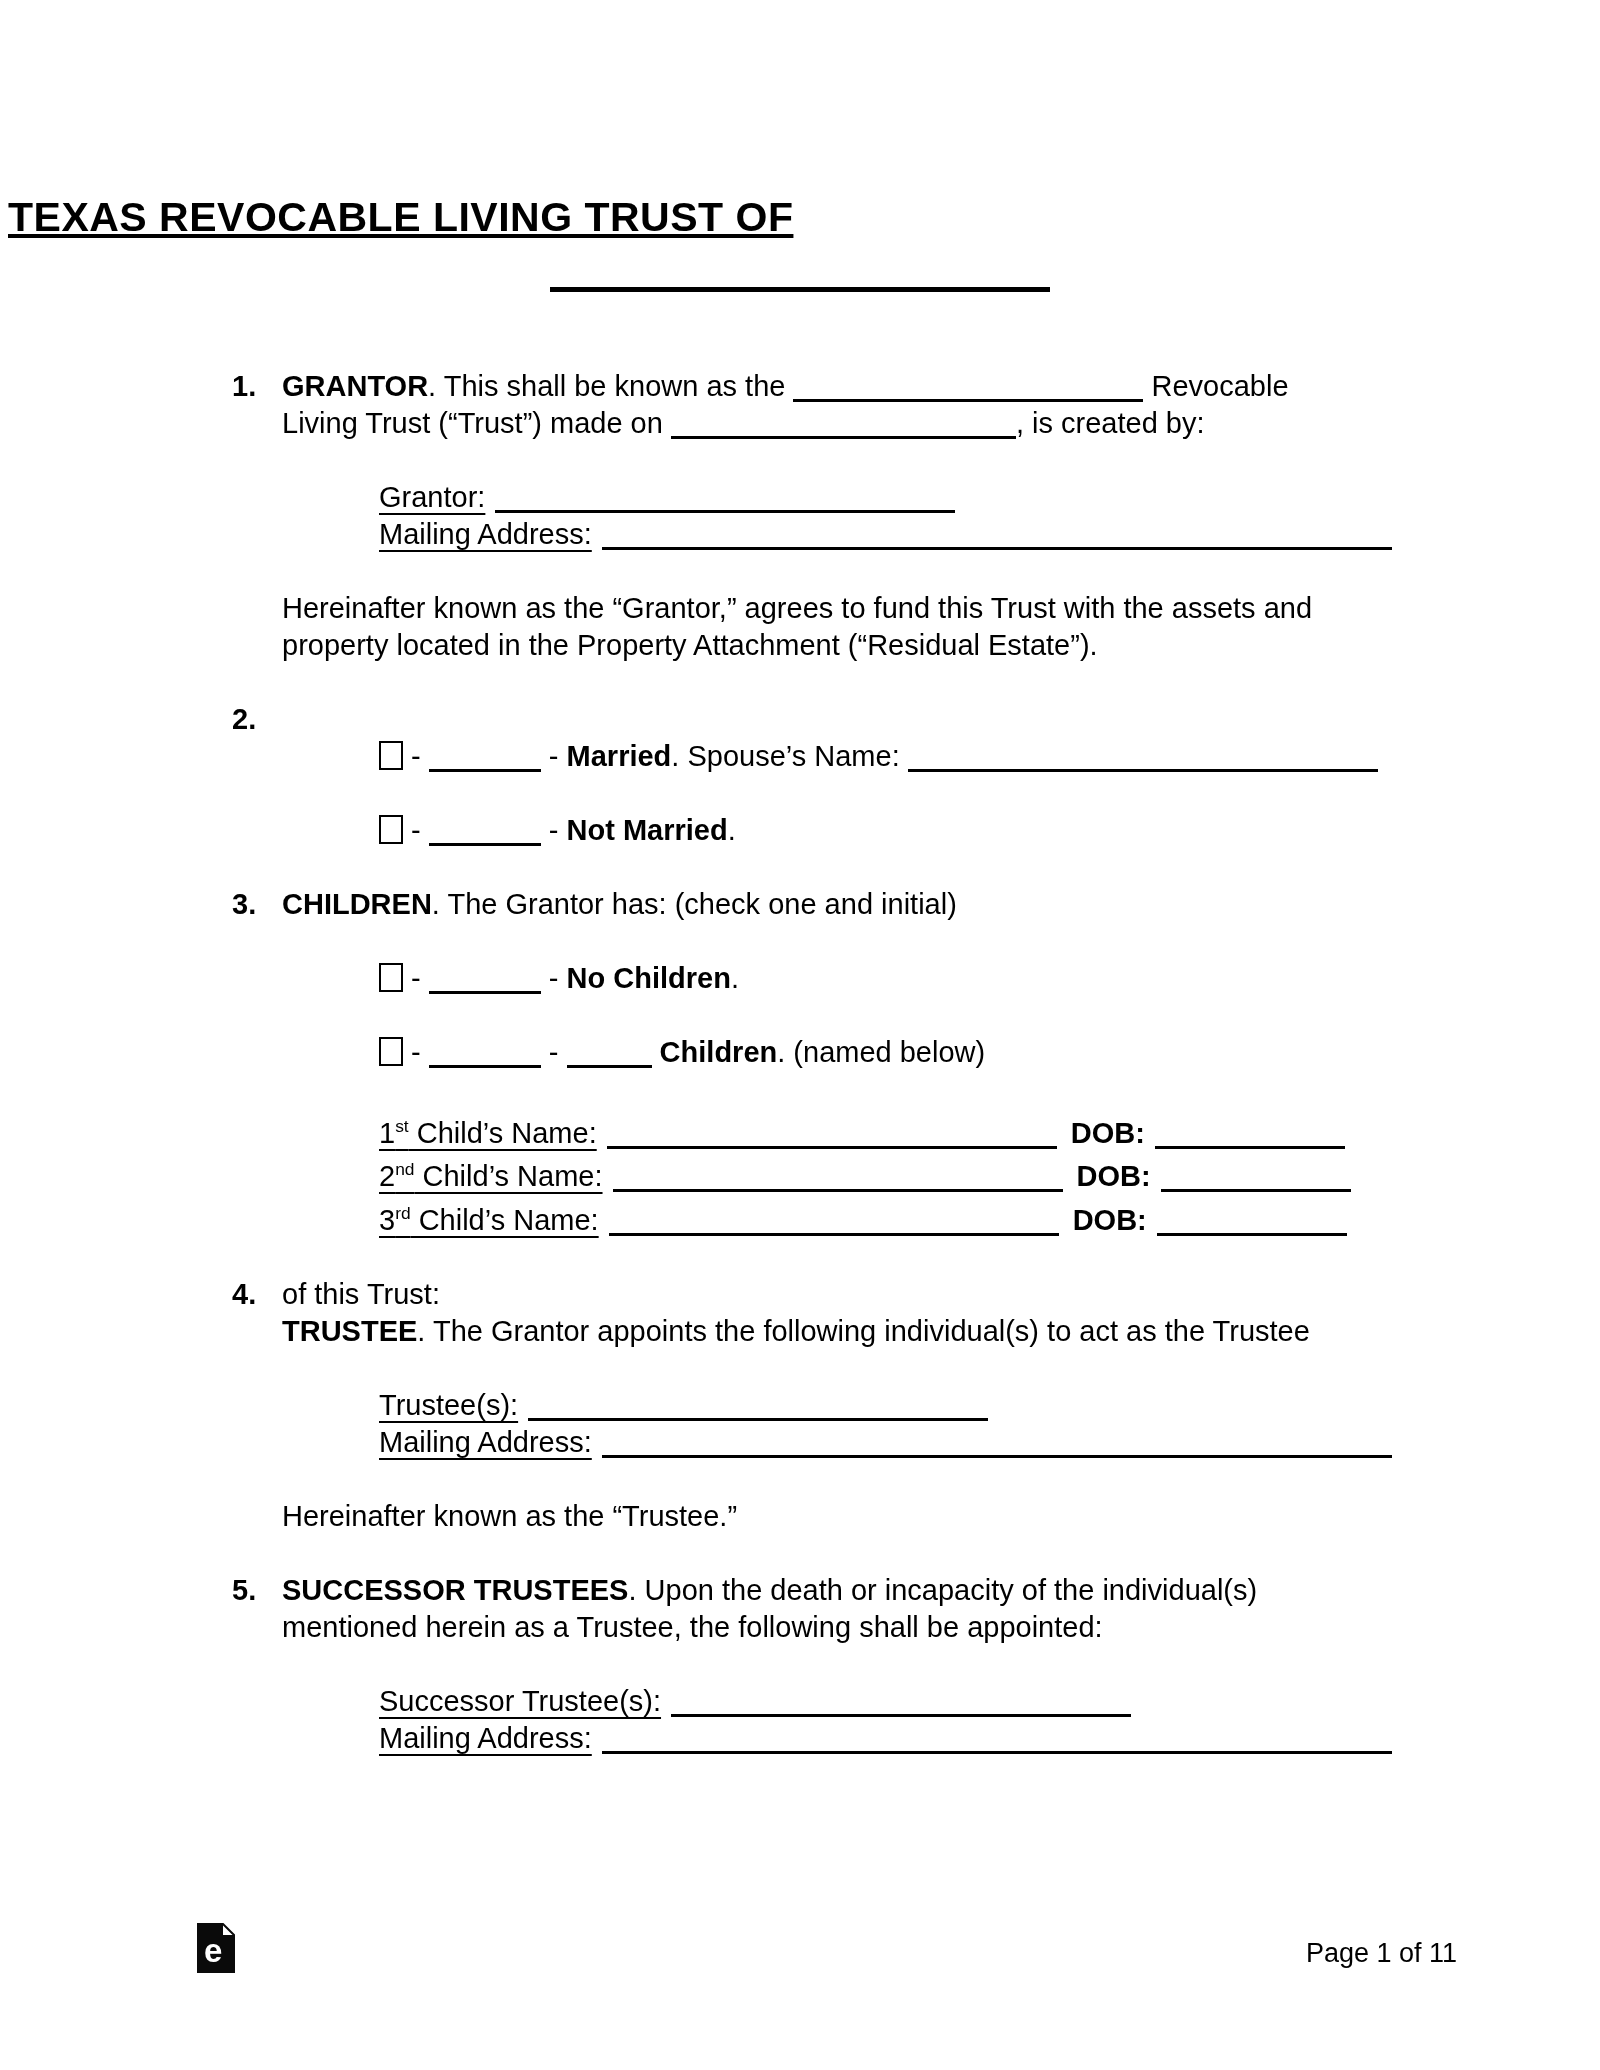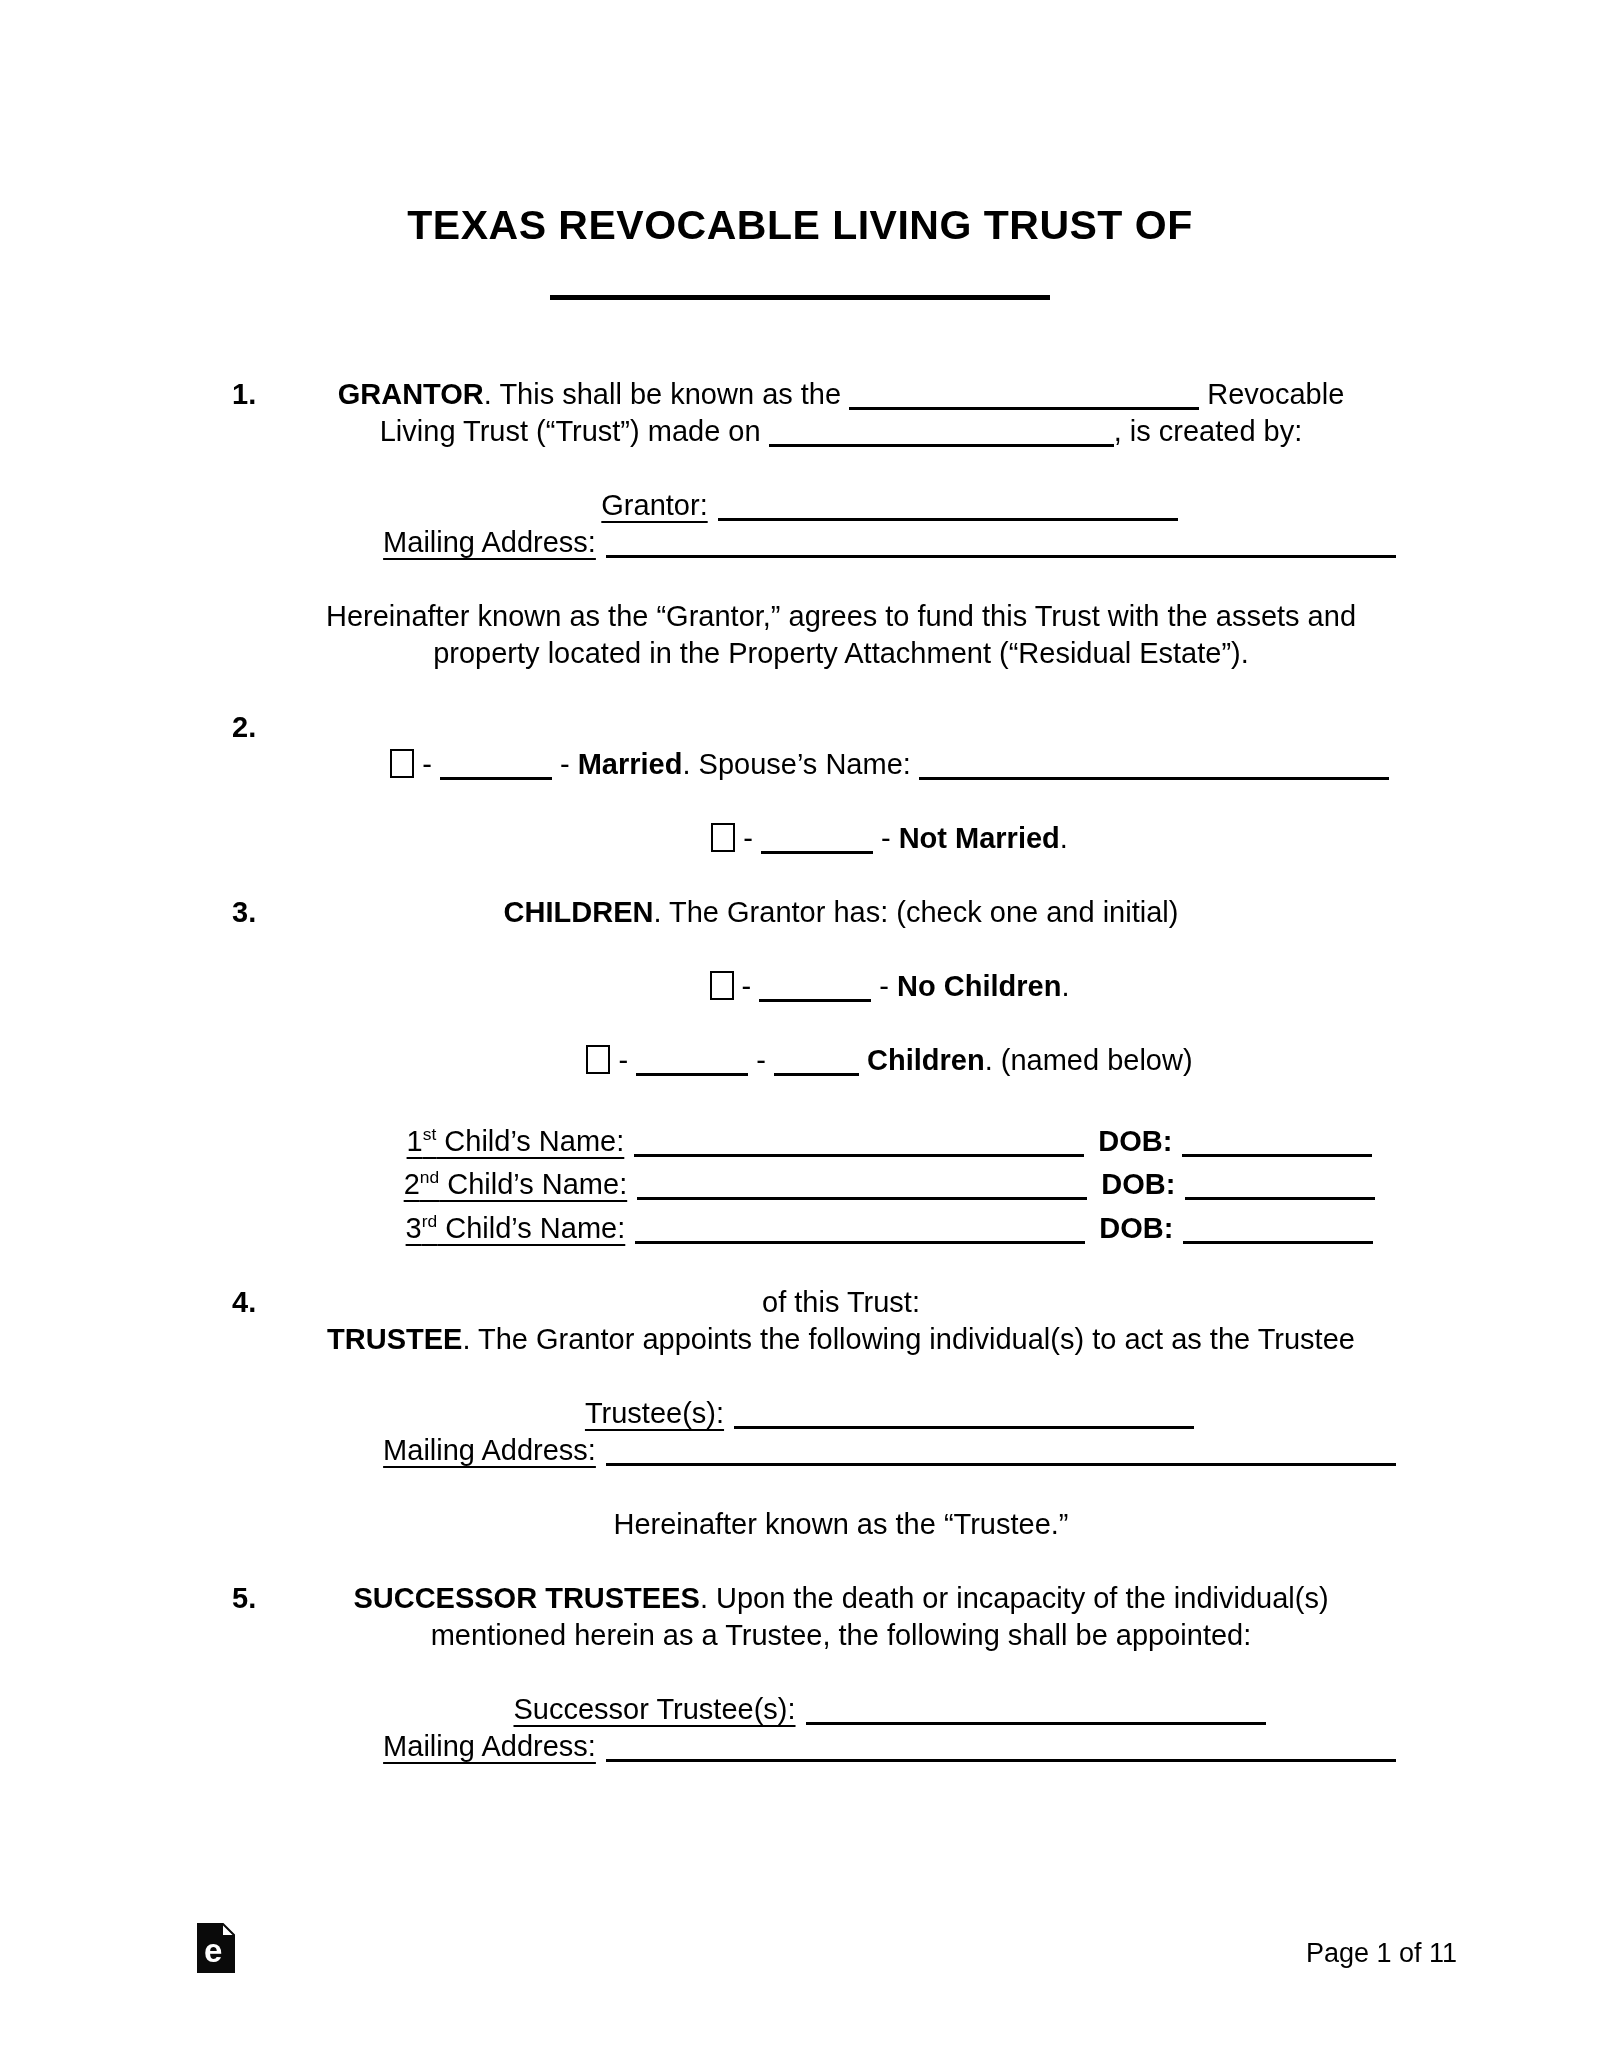--- a/index.html
+++ b/index.html
@@ -1,23 +1,23 @@
 <!DOCTYPE html>
 <html><head>
 <meta charset="utf-8">
 <style>
   html,body{margin:0;padding:0;background:#ffffff;}
   body{width:1600px;height:2070px;position:relative;font-family:"Liberation Sans","DejaVu Sans",sans-serif;color:#000;font-size:29px;}
   .page{position:absolute;inset:0;background:#fff;overflow:hidden;}
-  .doc-title{margin:16px;padding-top:186px;text-align:center;font-size:41px;font-weight:bold;letter-spacing:0.5px;}
+  .doc-title{margin:8px;padding-top:186px;font-size:41px;font-weight:bold;letter-spacing:0.5px;text-decoration:underline;}
   .title-blank{width:500px;height:0;border-bottom:5px solid #000;margin:46px auto 0 auto;}
   .content{padding:38px 200px 0 232px;}
   .sec{display:flex;margin-top:37px;}
   .num{flex:none;width:50px;font-weight:bold;line-height:37px;}
-  .secbody{flex:1;min-width:0;text-align:center;}
+  .secbody{flex:1;min-width:0;}
   .line{line-height:37px;white-space:pre;}
   .para{margin-top:37px;}
   .indent{padding-left:97px;}
   b,.b{font-weight:bold;}
   .lbl{text-decoration:underline;text-decoration-thickness:2px;text-underline-offset:6px;}
   .bl{display:inline-block;height:1em;border-bottom:3px solid #000;vertical-align:-6px;}
   .gap{margin-left:10px;}
   .w350{width:350px;} .w345{width:345px;} .w460{width:460px;} .w790{width:790px;}
   .w470{width:470px;} .w112{width:112px;} .w85{width:85px;} .w450{width:450px;} .w190{width:190px;}
   .cb{display:inline-block;width:20px;height:25px;border:2.5px solid #000;vertical-align:-4px;}

